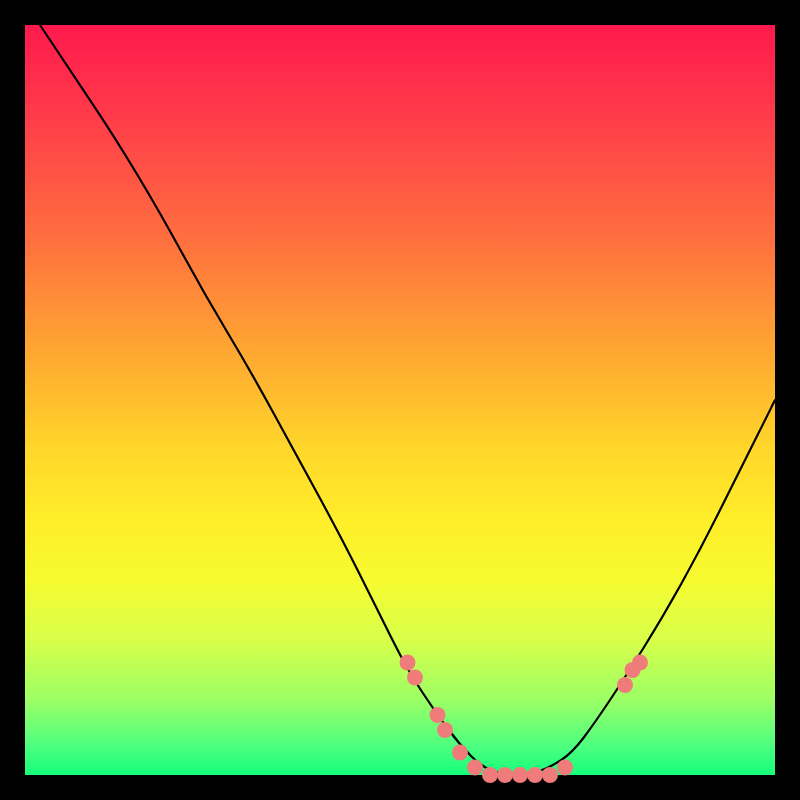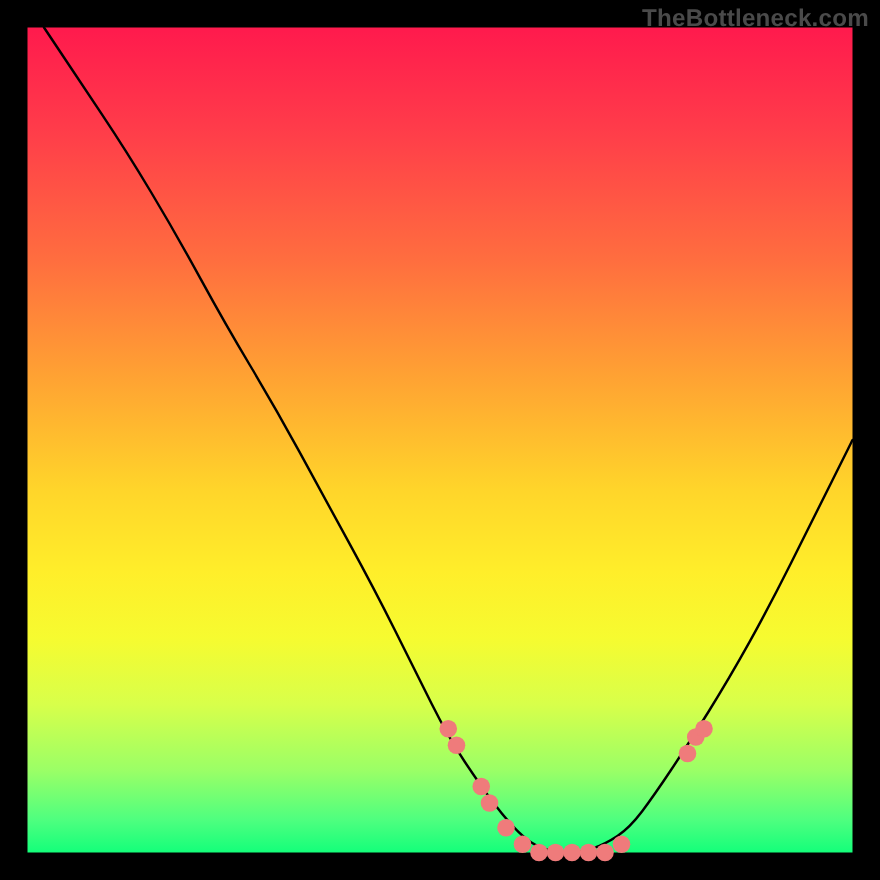--- a/index.html
+++ b/index.html
@@ -77,14 +77,13 @@
           <circle cx="495.0" cy="750.0" r="8" class="dot" fill="#ef7b7b"></circle>
           <circle cx="510.0" cy="750.0" r="8" class="dot" fill="#ef7b7b"></circle>
           <circle cx="525.0" cy="750.0" r="8" class="dot" fill="#ef7b7b"></circle>
           <circle cx="540.0" cy="742.5" r="8" class="dot" fill="#ef7b7b"></circle>
           <circle cx="600.0" cy="660.0" r="8" class="dot" fill="#ef7b7b"></circle>
           <circle cx="607.5" cy="645.0" r="8" class="dot" fill="#ef7b7b"></circle>
           <circle cx="615.0" cy="637.5" r="8" class="dot" fill="#ef7b7b"></circle>
         </g>
     </svg>
   </div>
-  <div class="watermark">TheBottleneck.com</div>
 </div>
 
 </body></html>

